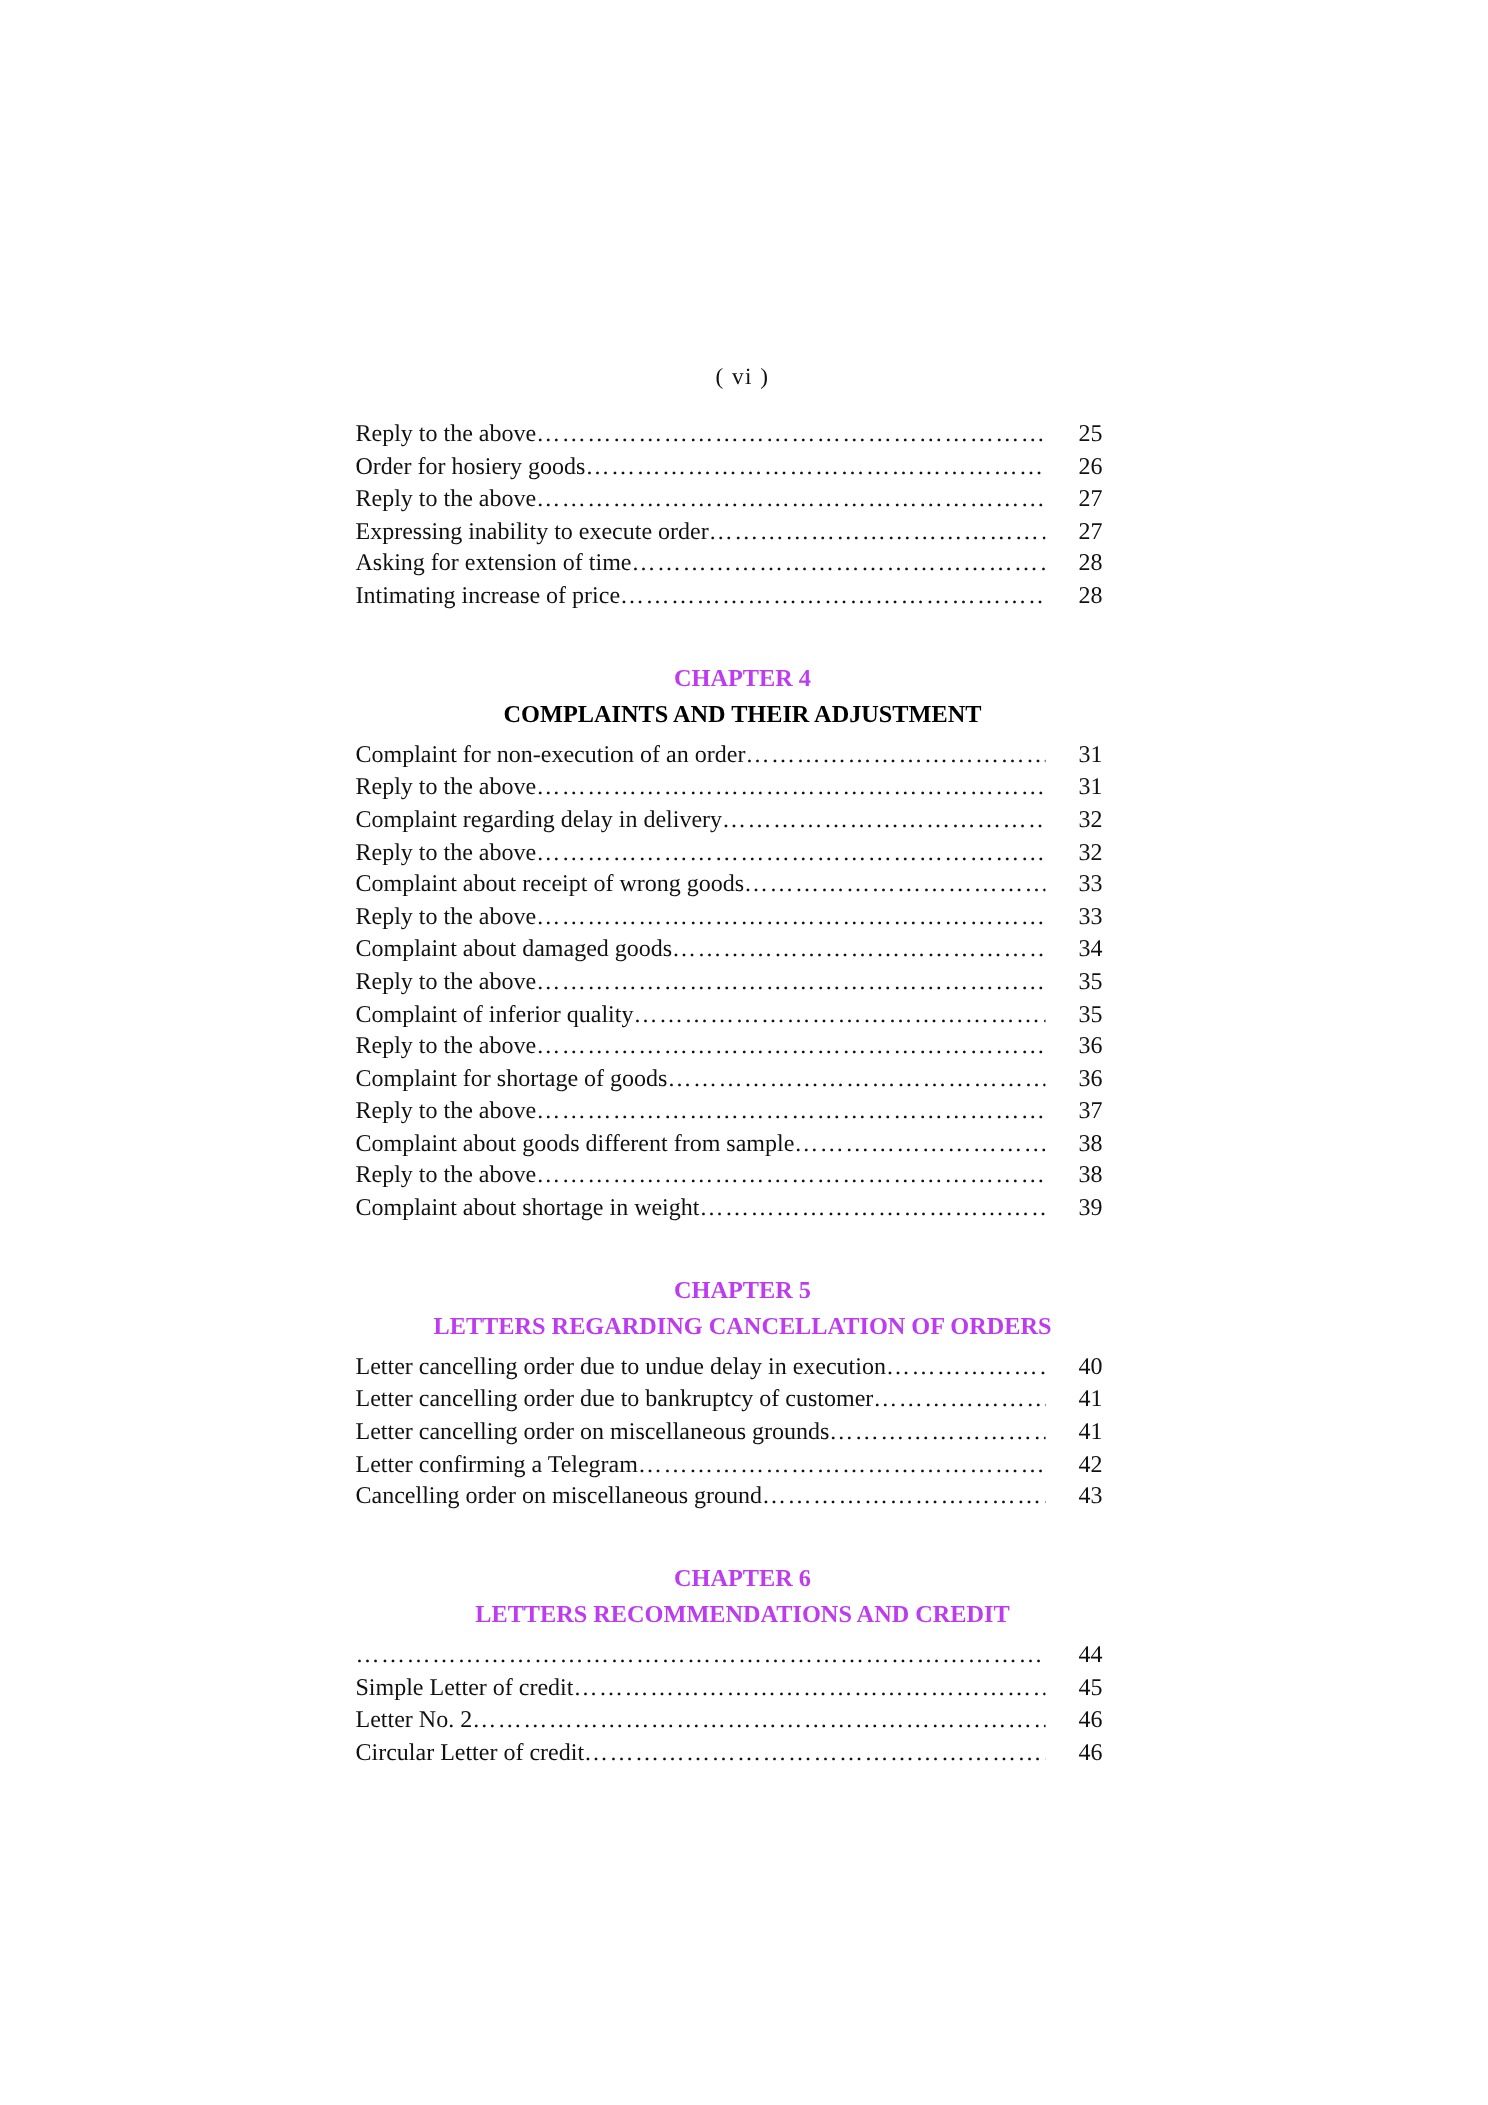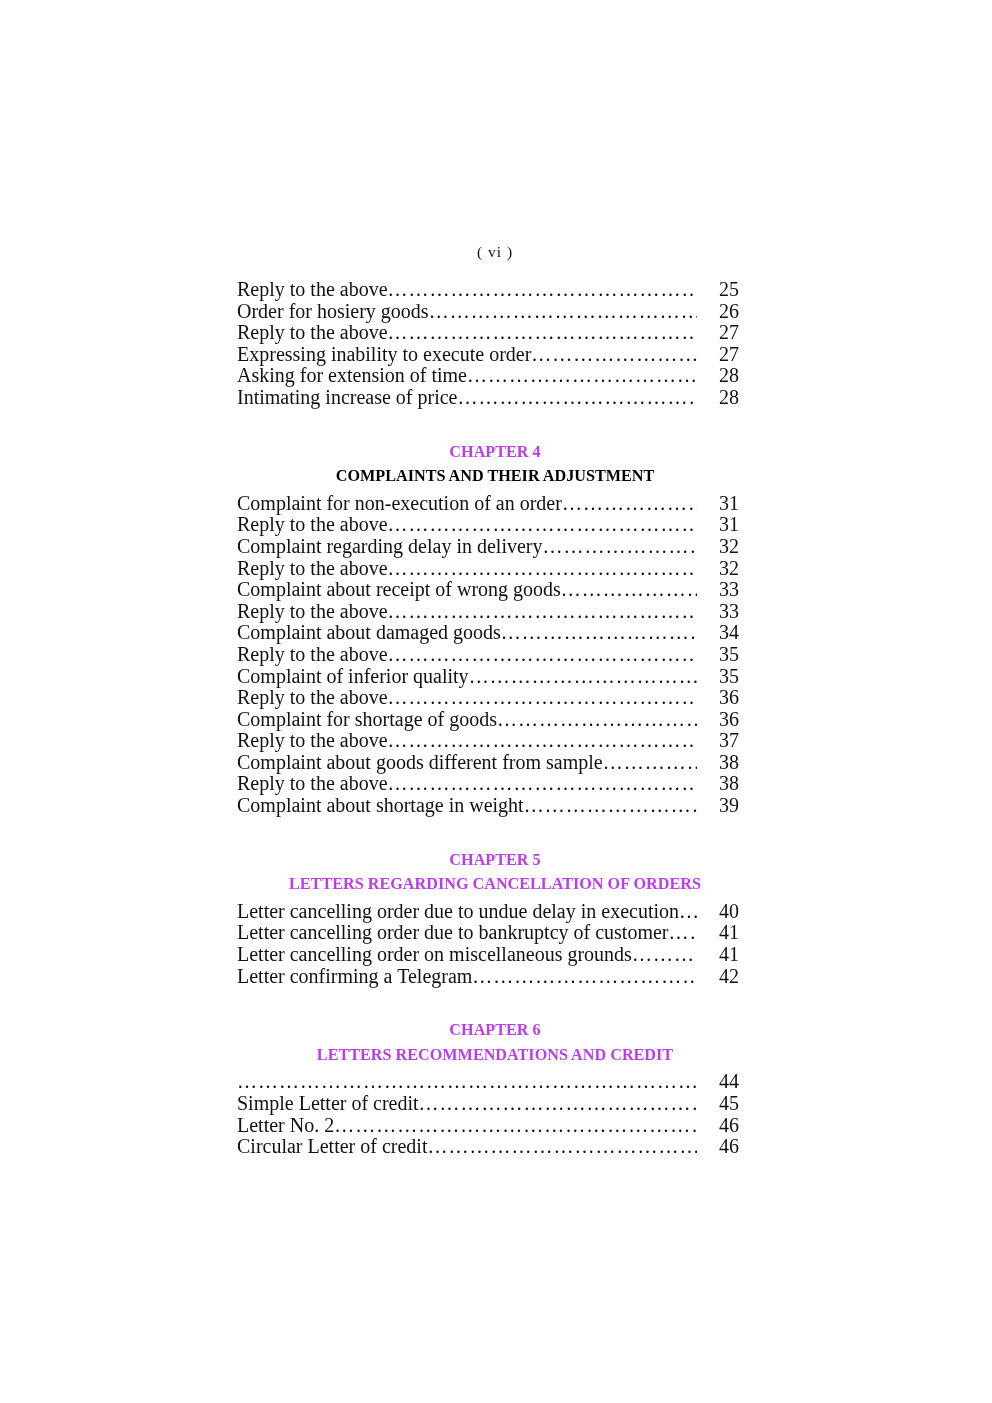--- a/index.html
+++ b/index.html
@@ -25,21 +25,21 @@
   .page-marker {
     text-align: center;
     font-size: 15.5px;
     line-height: 21px;
     margin-bottom: 17px;
     letter-spacing: 1px;
   }
   .toc-row {
     display: flex;
     align-items: center;
-    font-size: 20px;
+    font-size: 16px;
     line-height: 21.6px;
     white-space: nowrap;
   }
   .toc-title {
     flex: 0 0 auto;
   }
   .leader {
     flex: 1 1 auto;
     overflow: hidden;
     height: 21.6px;
@@ -200,20 +200,25 @@
         <div class="toc-row">
           <span class="toc-title">Letter cancelling order on miscellaneous grounds</span>
           <span class="leader"></span>
           <span class="toc-page">41</span>
         </div>
         <div class="toc-row">
           <span class="toc-title">Letter confirming a Telegram</span>
           <span class="leader"></span>
           <span class="toc-page">42</span>
         </div>
+        <div class="toc-row">
+          <span class="toc-title">Cancelling order on miscellaneous ground</span>
+          <span class="leader"></span>
+          <span class="toc-page">43</span>
+        </div>
         <div class="chapter-title" style="color: rgb(190, 60, 240);">CHAPTER 6</div>
         <div class="chapter-subtitle" style="color: rgb(190, 60, 240);">LETTERS RECOMMENDATIONS AND CREDIT</div>
         <div class="toc-row">
           <span class="leader"></span>
           <span class="toc-page">44</span>
         </div>
         <div class="toc-row">
           <span class="toc-title">Simple Letter of credit</span>
           <span class="leader"></span>
           <span class="toc-page">45</span>

